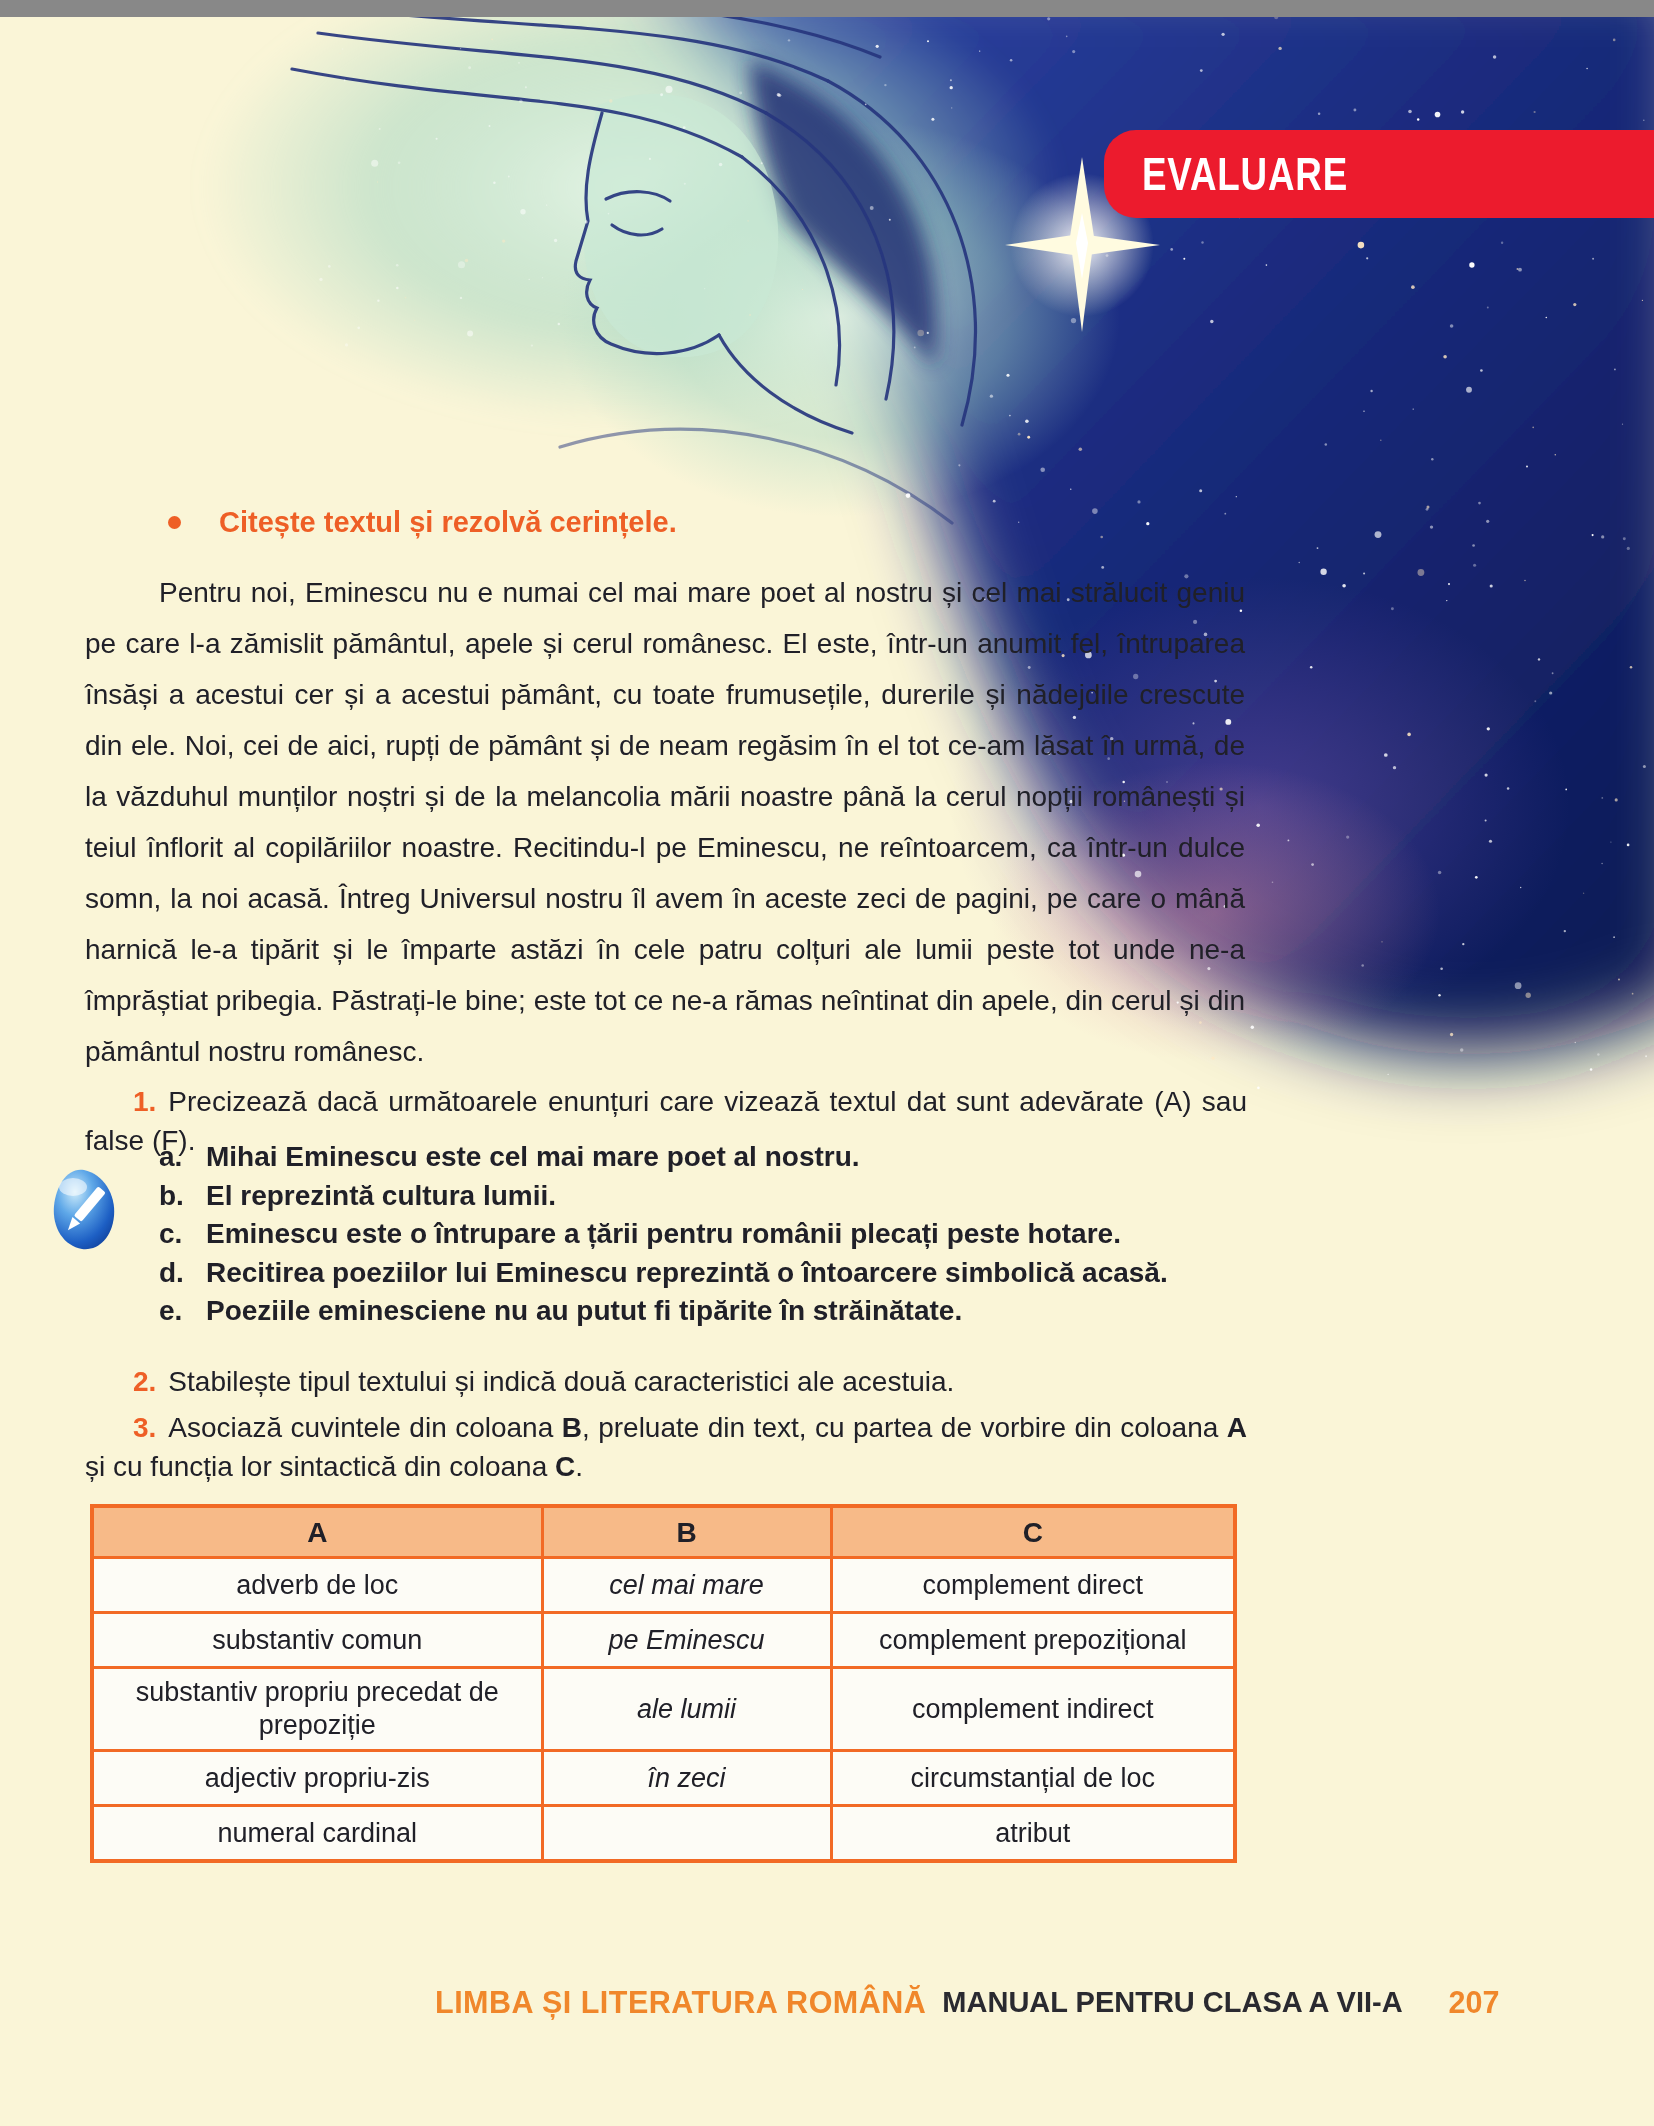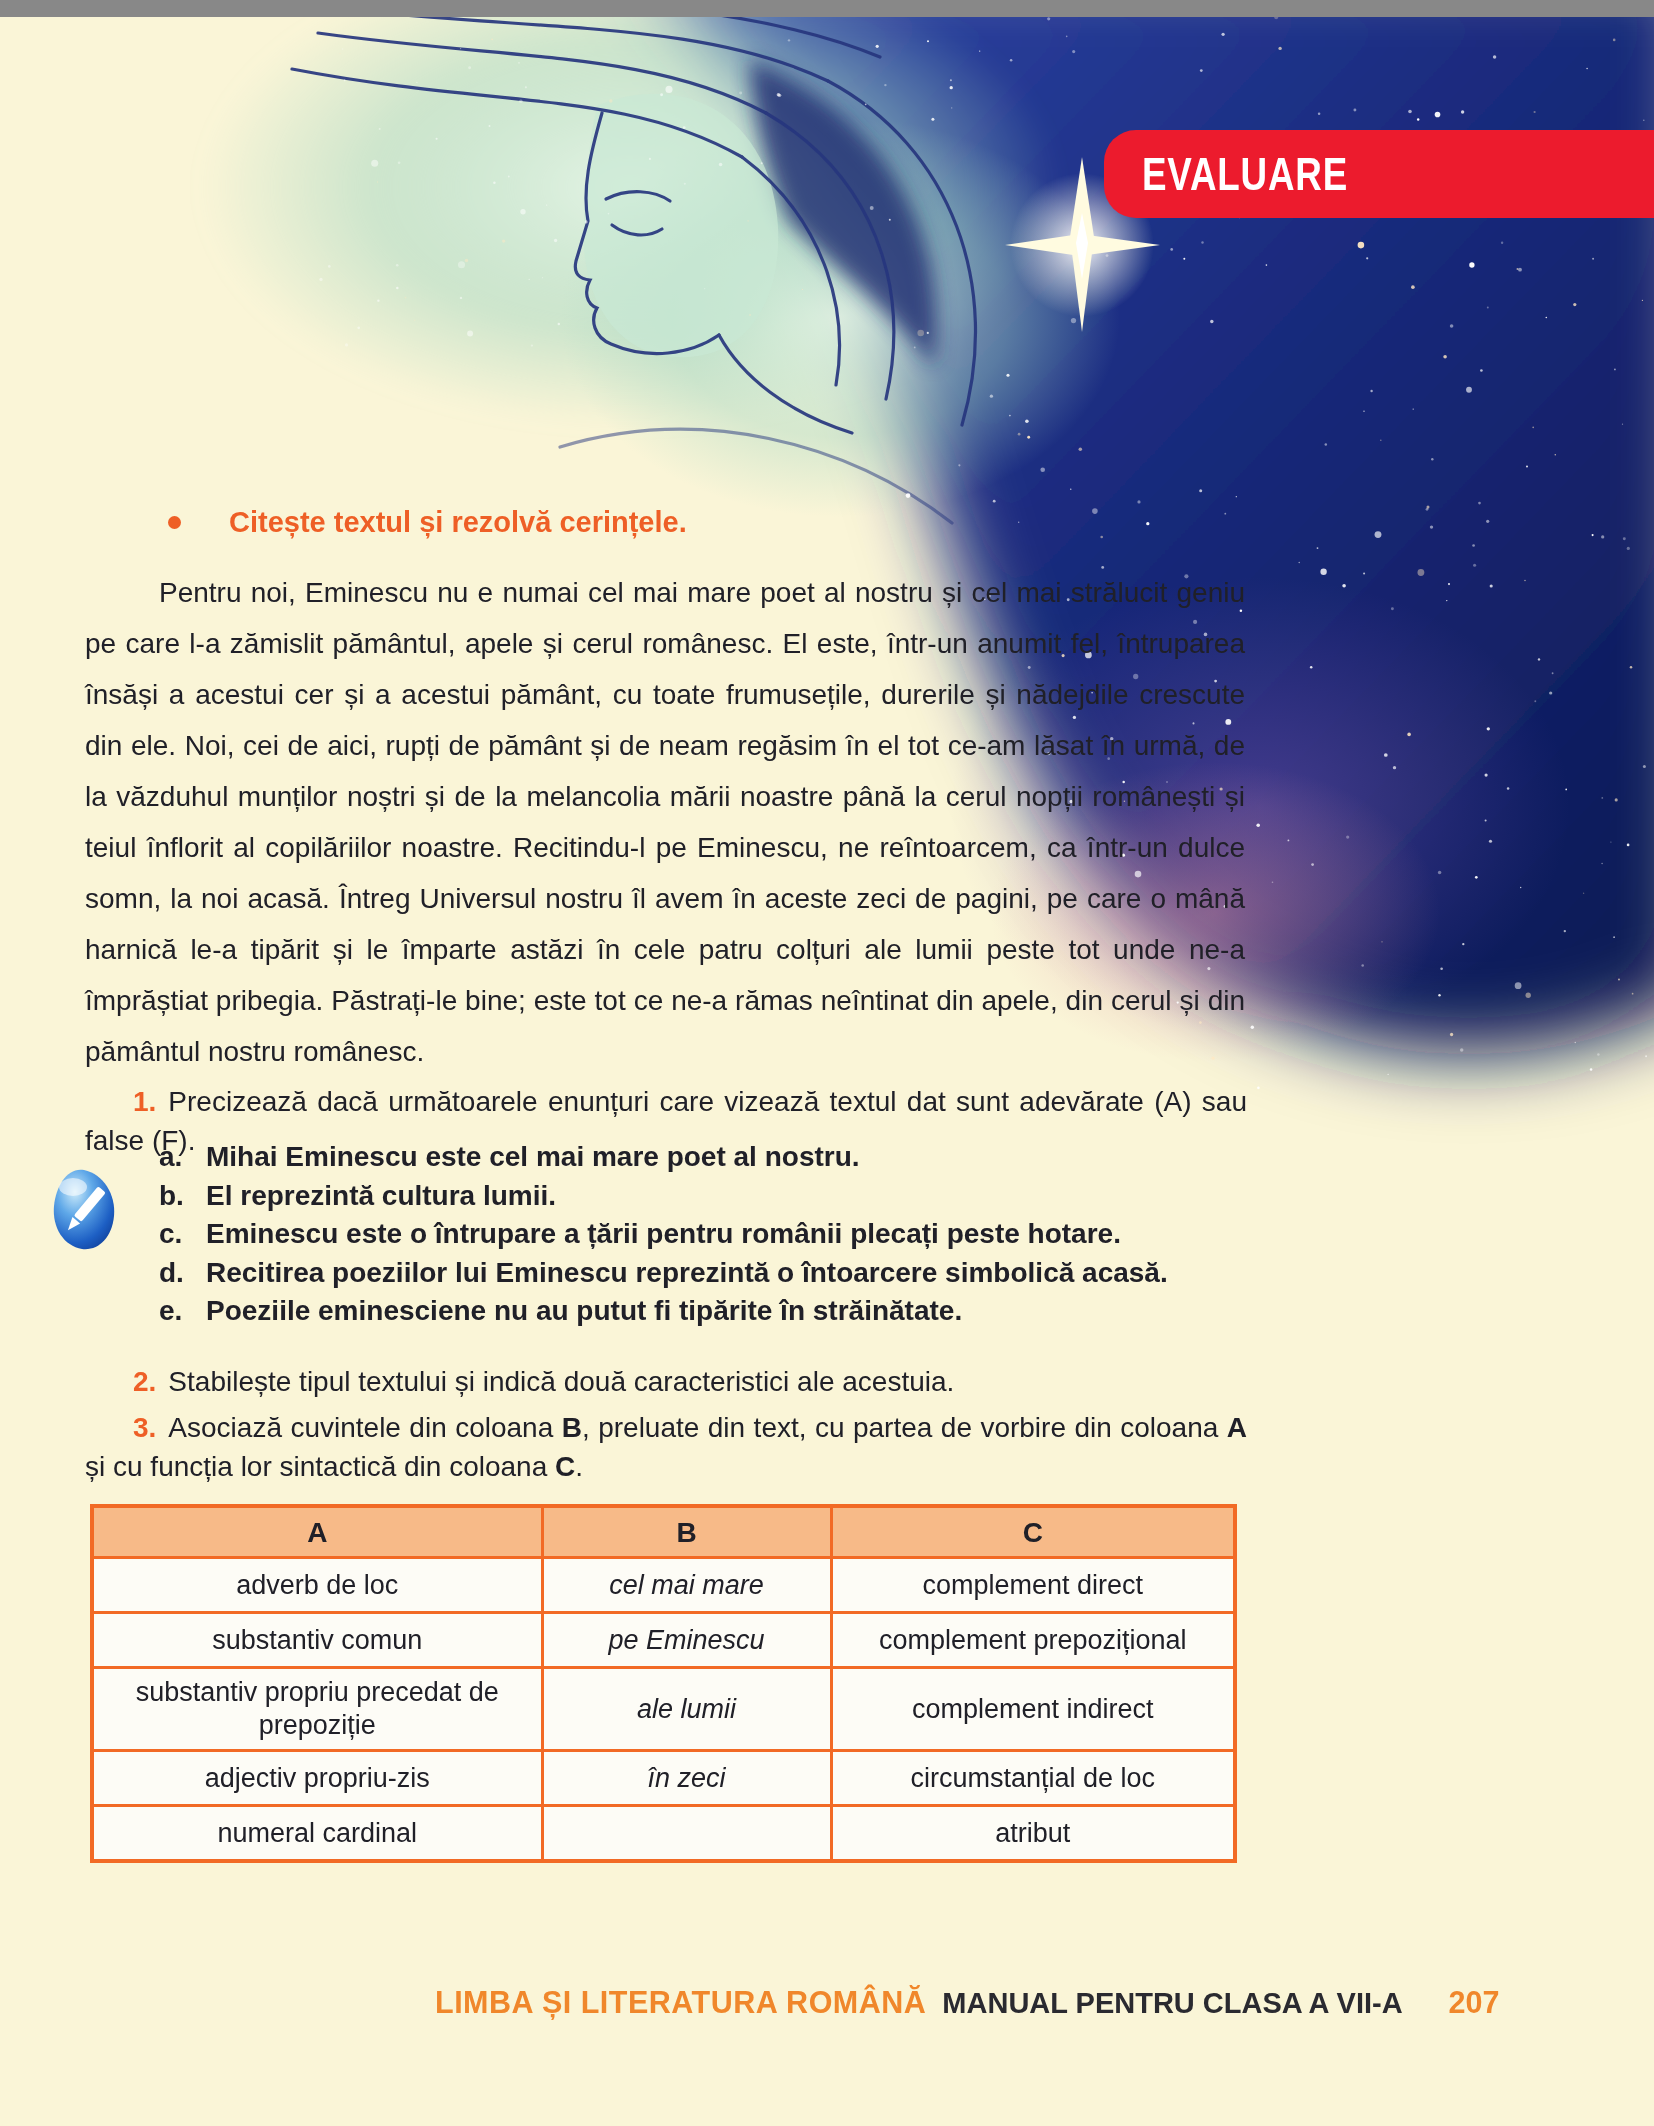--- a/index.html
+++ b/index.html
@@ -3,42 +3,42 @@
 <meta charset="utf-8">
 <style>
   html,body{margin:0;padding:0;background:#888;}
   .page{position:relative;width:1654px;height:2126px;background:#FAF5D7;overflow:hidden;
         font-family:"Liberation Sans","DejaVu Sans",sans-serif;color:#202028;margin:17px auto;}
   .artwork{position:absolute;top:0;left:0;width:1654px;height:1150px;display:block;}
   .banner{position:absolute;left:1104px;top:113px;right:0;height:88px;background:#EC1B2D;
           border-radius:32px 0 0 32px;display:flex;align-items:center;padding-left:38px;z-index:6;}
   .banner-label{color:#FFFFFF;font-weight:bold;font-size:46px;letter-spacing:1px;
           transform:scaleX(.8);transform-origin:left center;}
-  .heading{position:absolute;left:168px;top:489px;display:flex;align-items:center;gap:48px;
+  .heading{position:absolute;left:168px;top:489px;display:flex;align-items:center;gap:38px;
            color:#EE5F26;font-weight:bold;font-size:29px;z-index:4;}
   .bullet{width:13px;height:13px;border-radius:50%;background:#EE5F26;flex:0 0 auto;}
   .passage{position:absolute;left:85px;top:550px;width:1160px;margin:0;font-size:28px;
            line-height:51px;text-align:justify;text-indent:74px;z-index:4;}
   .attrib{position:absolute;left:85px;top:953px;width:1160px;text-align:right;font-size:24.5px;
           line-height:35px;z-index:4;}
   .ex{position:absolute;left:85px;width:1162px;margin:0;font-size:28px;line-height:38.5px;
       text-indent:48px;text-align:justify;z-index:4;}
   .ex1{top:1066px;} .ex2{top:1346px;} .ex3{top:1392px;}
   .num{color:#EE5F26;font-weight:bold;margin-right:12px;}
   .items{position:absolute;left:159px;top:1121px;font-size:28px;line-height:38.6px;z-index:4;font-weight:bold;}
   .item-label{display:inline-block;width:47px;}
   .icon-pencil{position:absolute;left:50px;top:1150px;width:68px;height:86px;z-index:5;}
   .match-table{position:absolute;left:90px;top:1487px;width:1143px;border-collapse:collapse;
                table-layout:fixed;font-size:27px;background:#FDFCF6;border:4px solid #F26A25;z-index:4;}
   .match-table th,.match-table td{border:3px solid #F26A25;text-align:center;vertical-align:middle;
                padding:7px 10px;line-height:33px;}
   .match-table thead th{background:#F7BA88;font-weight:600;font-size:28px;height:34px;}
   .match-table td{height:38px;}
   .colB{font-style:italic;}
-  .footer{position:absolute;left:435px;top:1968px;display:flex;align-items:flex-end;
+  .footer{position:absolute;left:435px;top:1968px;display:flex;align-items:center;
           white-space:nowrap;font-weight:bold;z-index:4;}
   .f-series{color:#F0872B;font-size:30.5px;letter-spacing:.5px;}
   .f-manual{color:#2A2A30;font-size:29px;margin-left:16px;}
   .f-page{color:#F0872B;font-size:30.5px;margin-left:46px;}
 </style>
 </head>
 <body>
 
 <div class="page">
 

